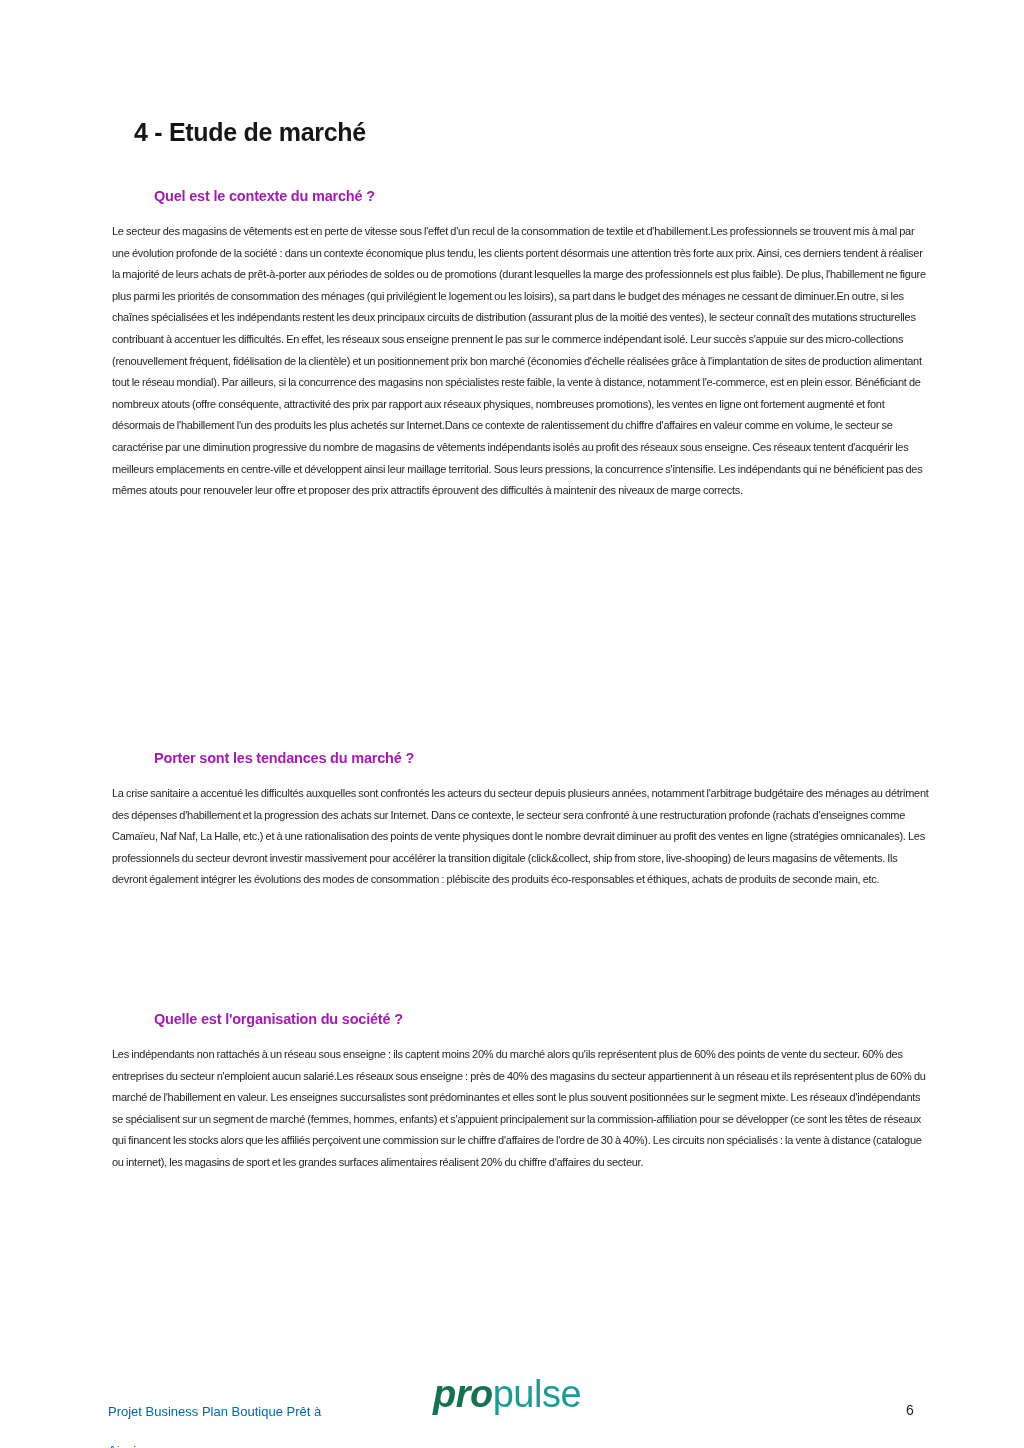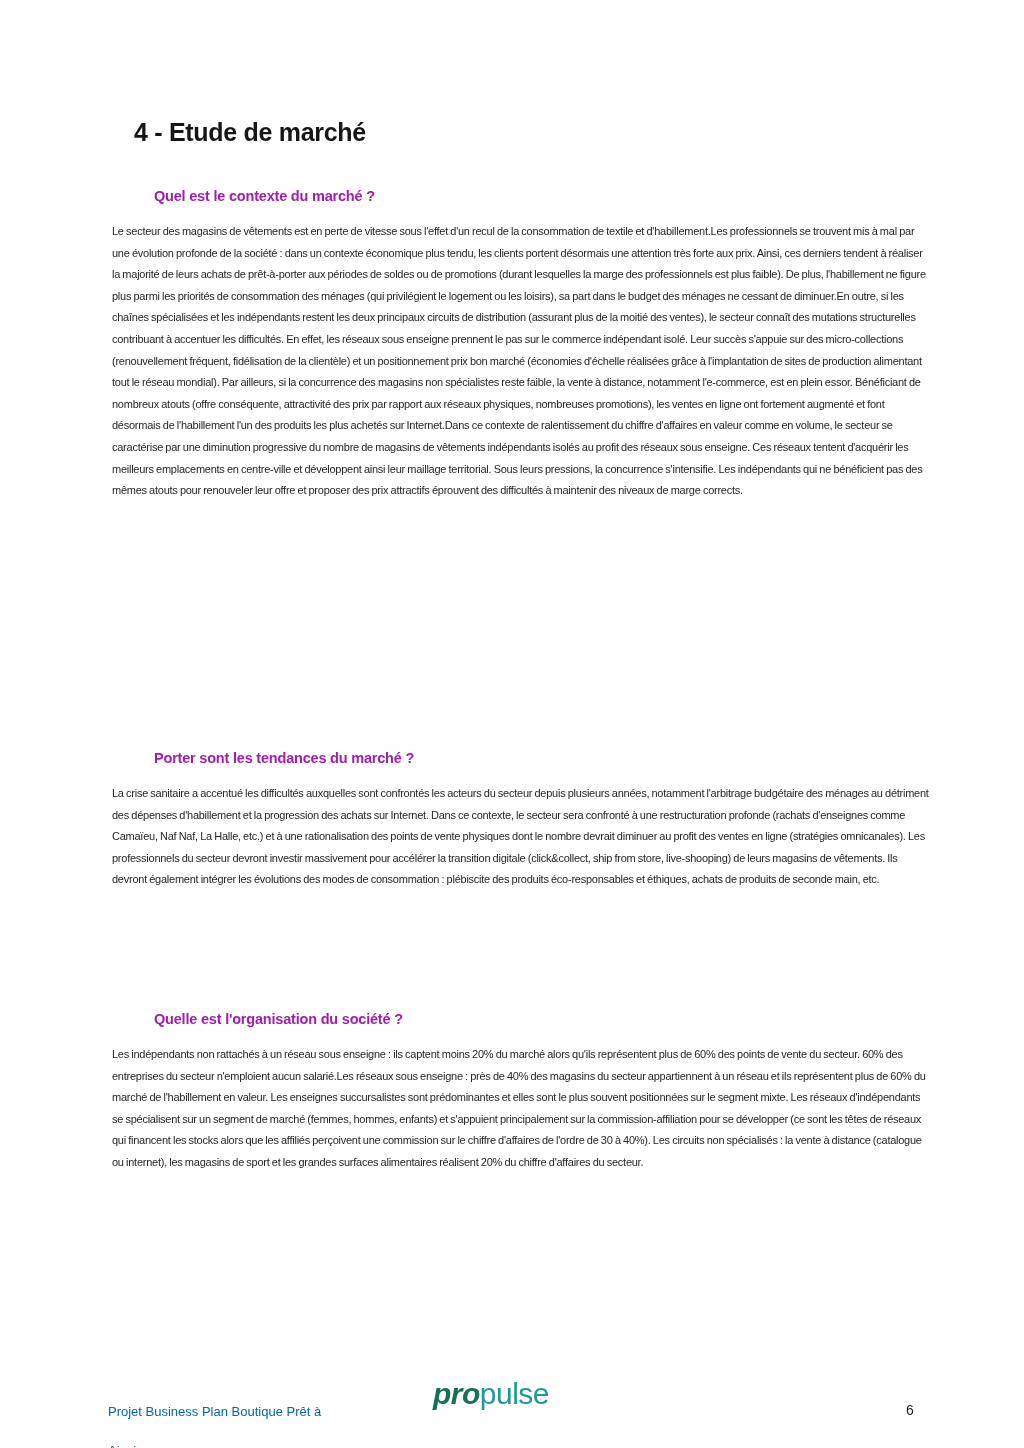--- a/index.html
+++ b/index.html
@@ -54,21 +54,21 @@
       line-height: 17px;
       margin-top: 40px;
     }
     .footer-left .line1 { display: block; margin-bottom: 22px; }
     .footer-left .line2 { display: block; }
     .footer-left .line3 { display: block; }
     .logo {
       position: absolute;
       left: 433px;
       top: 1374px;
-      font-size: 30px;
+      font-size: 38px;
       font-weight: 700;
       letter-spacing: -0.5px;
       line-height: 40px;
     }
     .logo .pro {
       color: #17704f;
       font-style: italic;
       font-weight: 800;
     }
     .logo .pulse {

